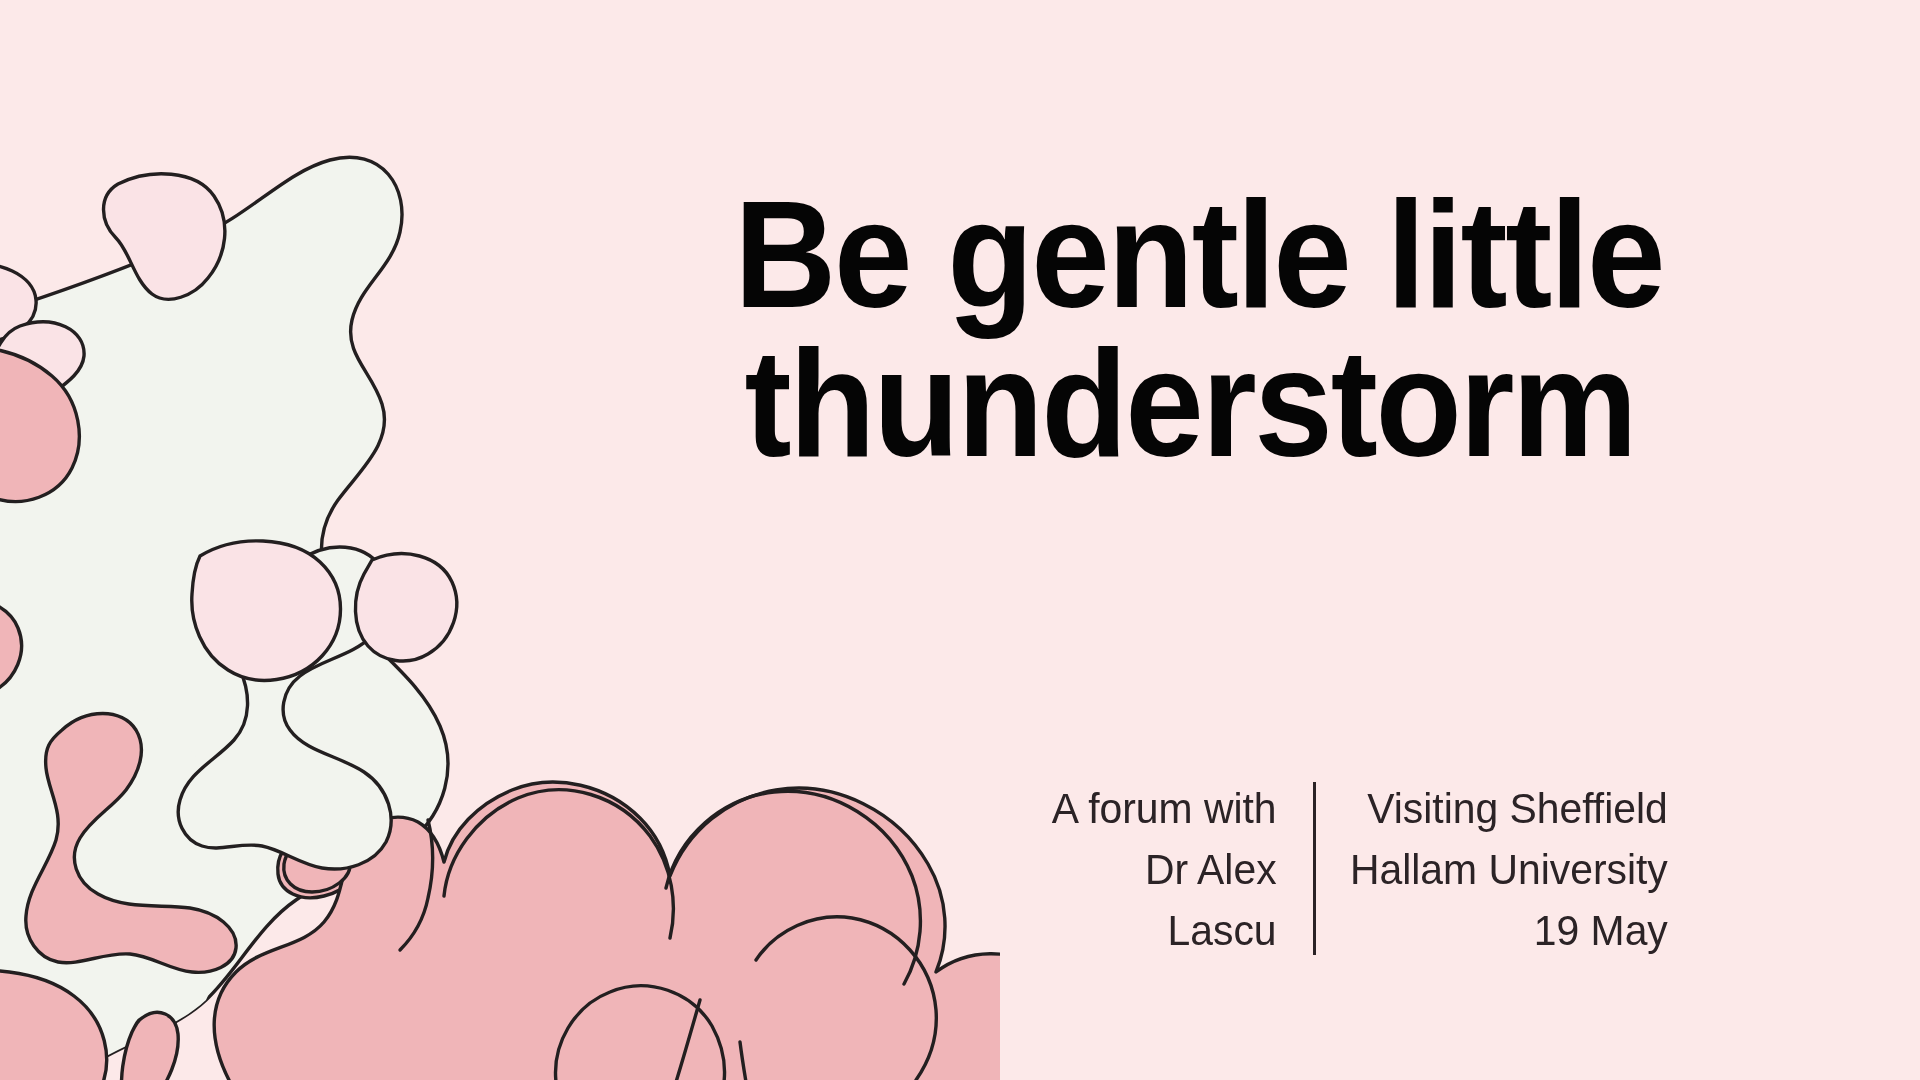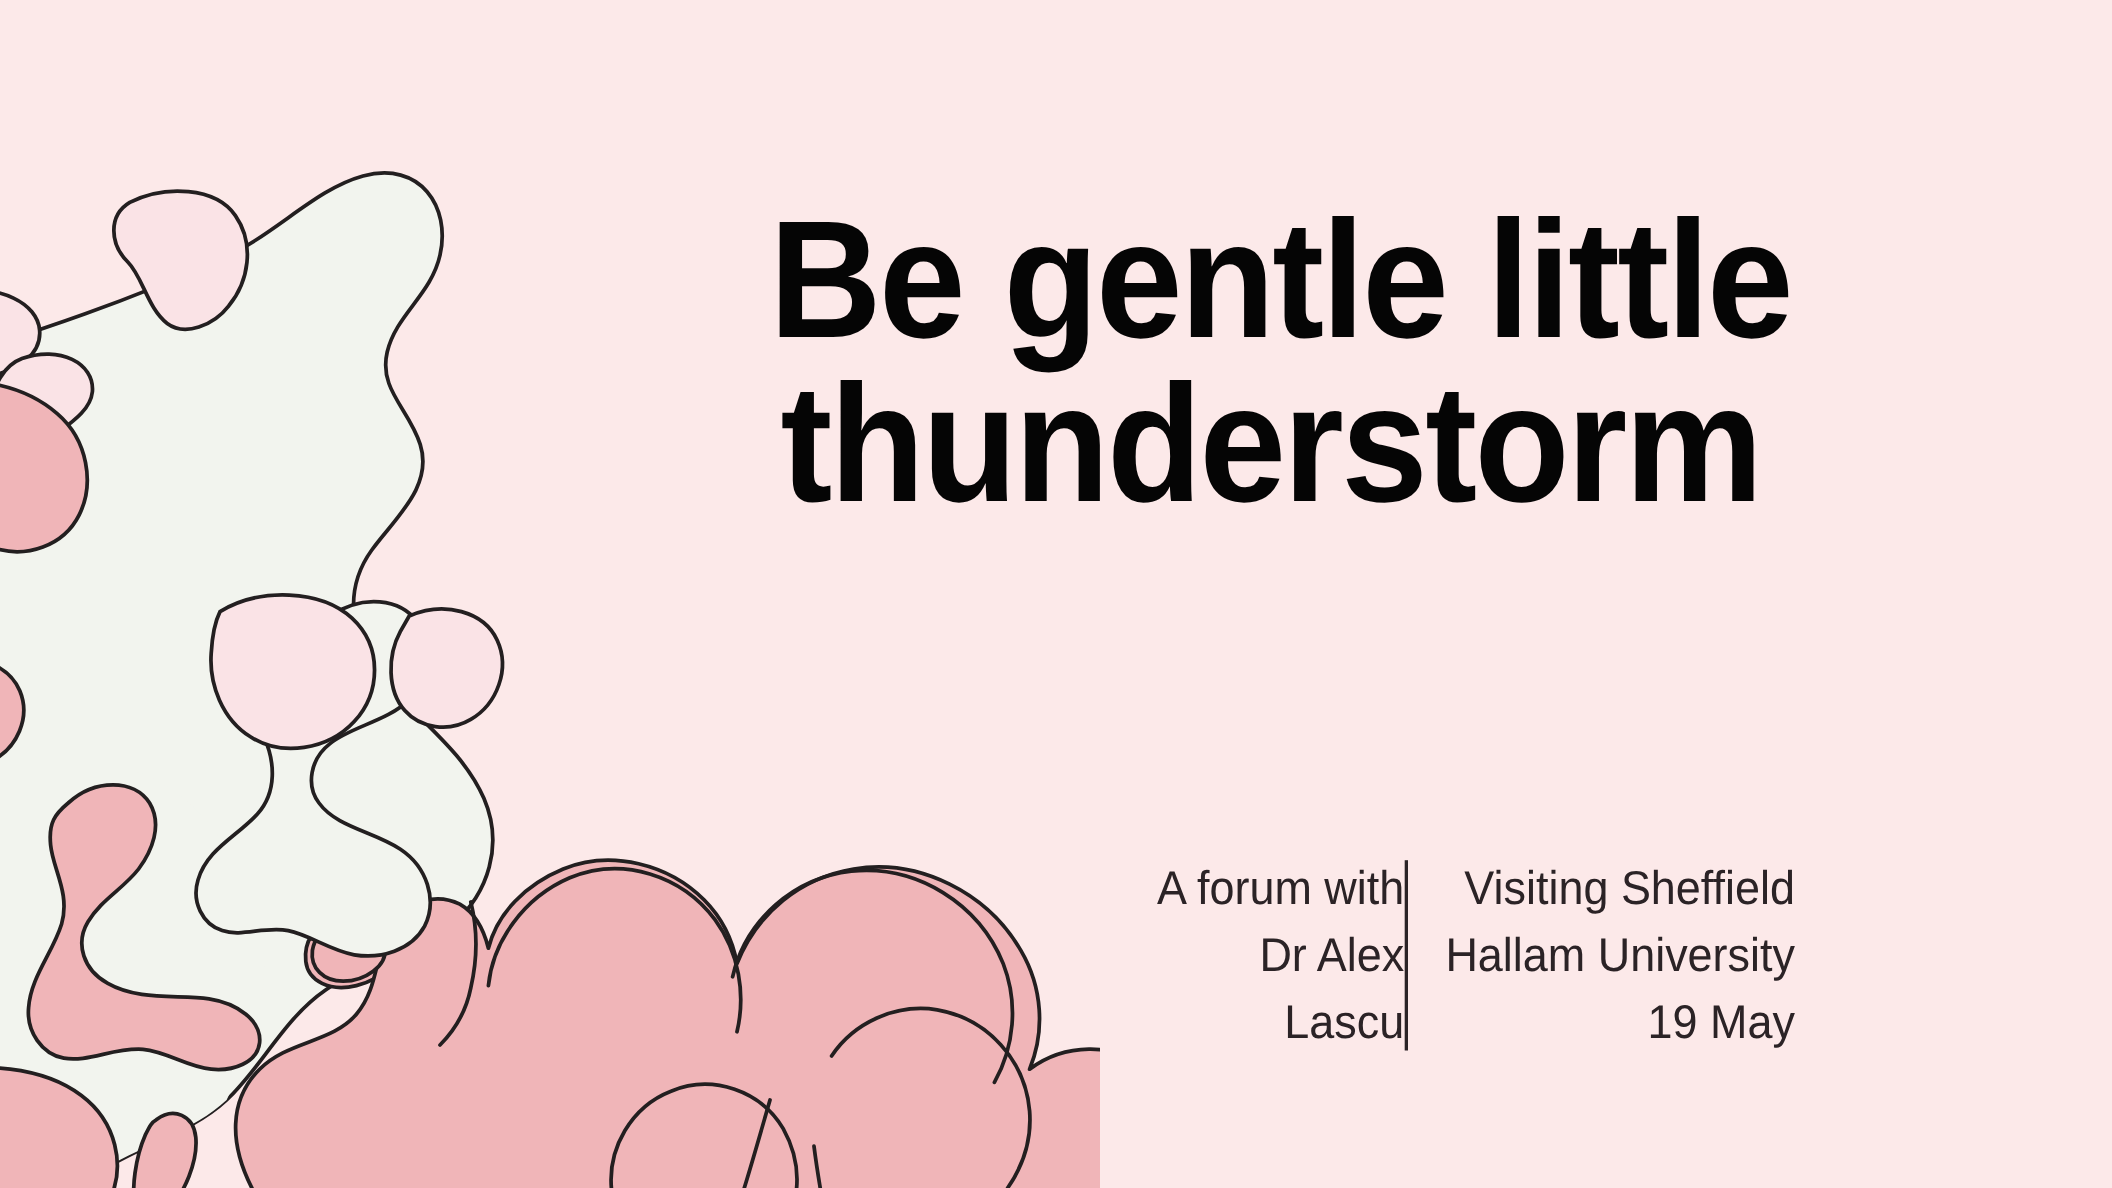--- a/index.html
+++ b/index.html
@@ -28,21 +28,21 @@
     left: 0;
     top: 0;
     width: 1000px;
     height: 1080px;
     pointer-events: none;
   }
 
   
   #title-block {
     position: absolute;
-    left: 665px;
+    left: 700px;
     top: 180px;
     width: 980px;
     text-align: center;
   }
   .title-line {
     display: block;
     font-family: "Liberation Sans Narrow", "Liberation Sans", sans-serif;
     font-weight: 700;
     font-size: 152px;
     line-height: 0.98;
@@ -56,20 +56,21 @@
   
   #footer-block {
     position: absolute;
     left: 1040px;
     top: 778px;
     display: flex;
     align-items: stretch;
   }
   #footer-left {
     text-align: right;
+    padding-right: 36px;
   }
   #footer-divider {
     width: 3px;
     background: #2b2326;
     flex: 0 0 3px;
     margin: 4px 0 6px 0;
   }
   #footer-right {
     text-align: right;
     padding-left: 34px;

